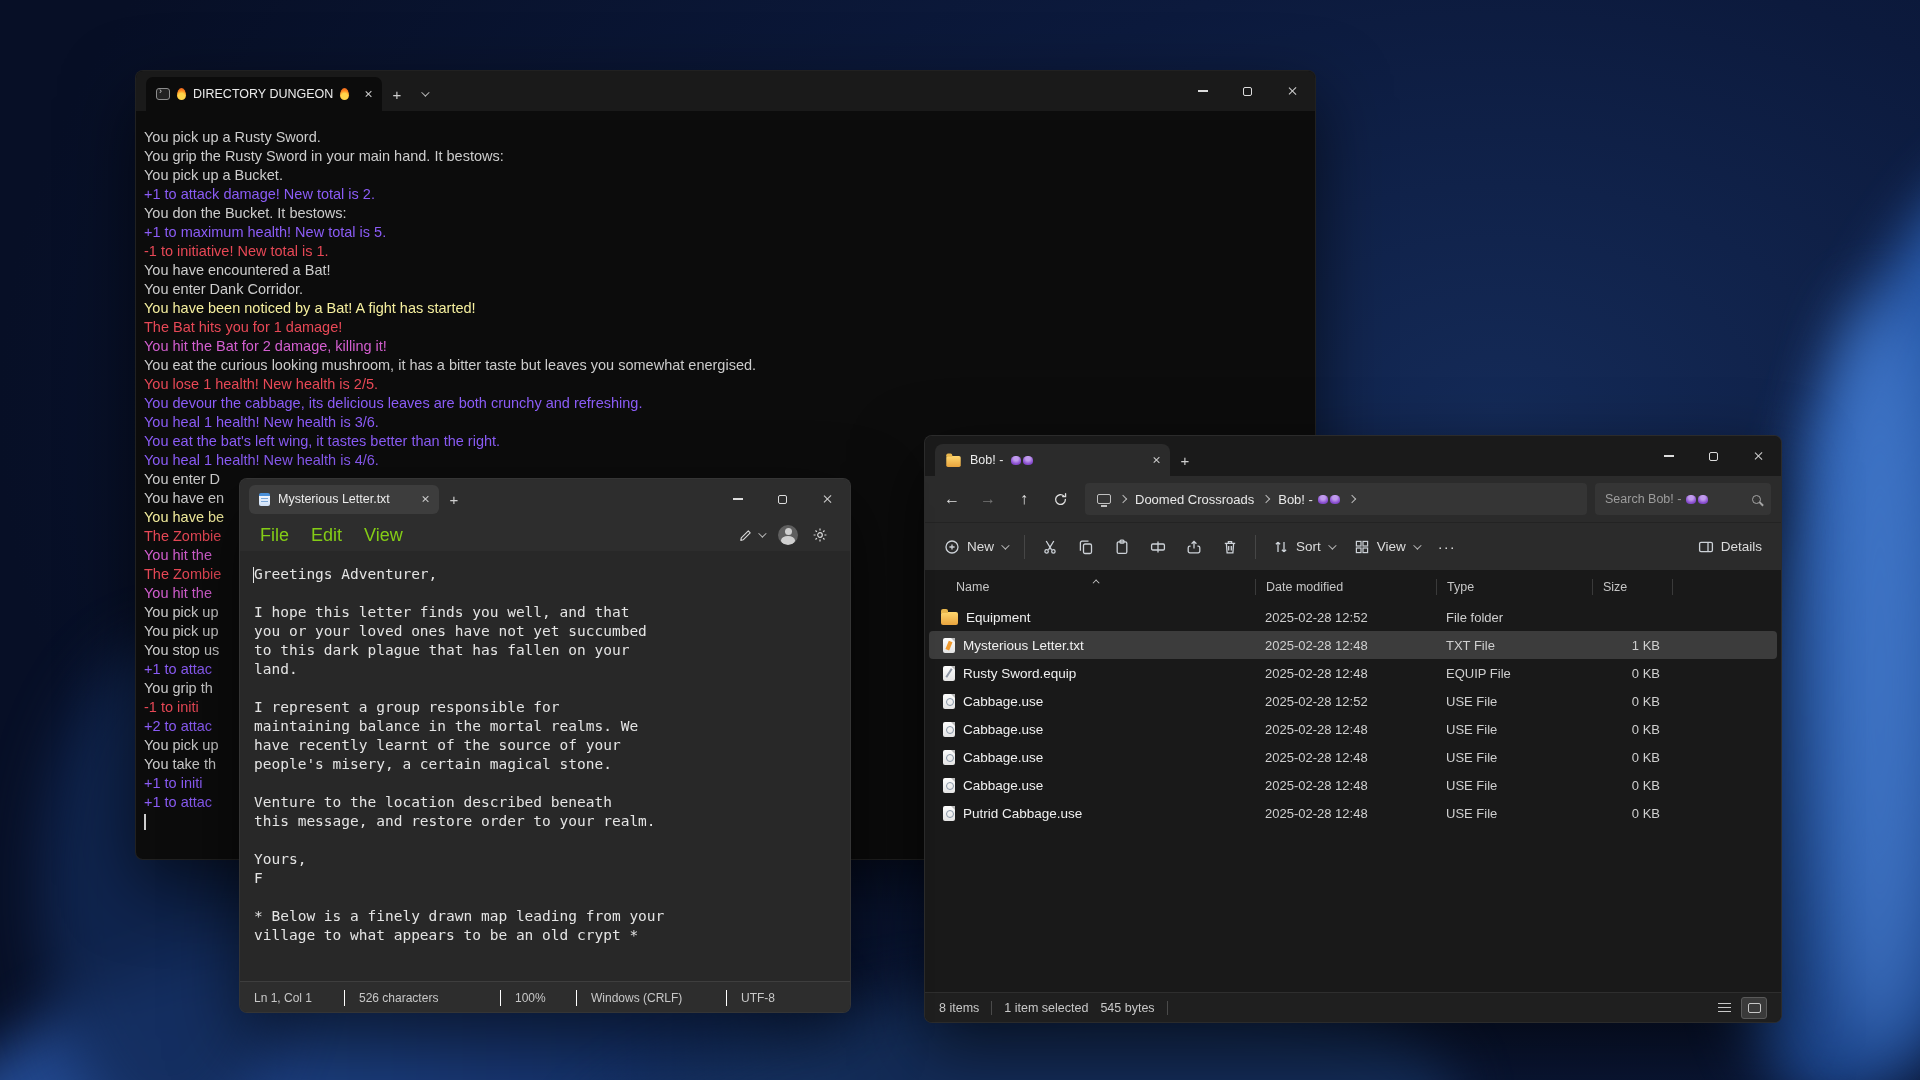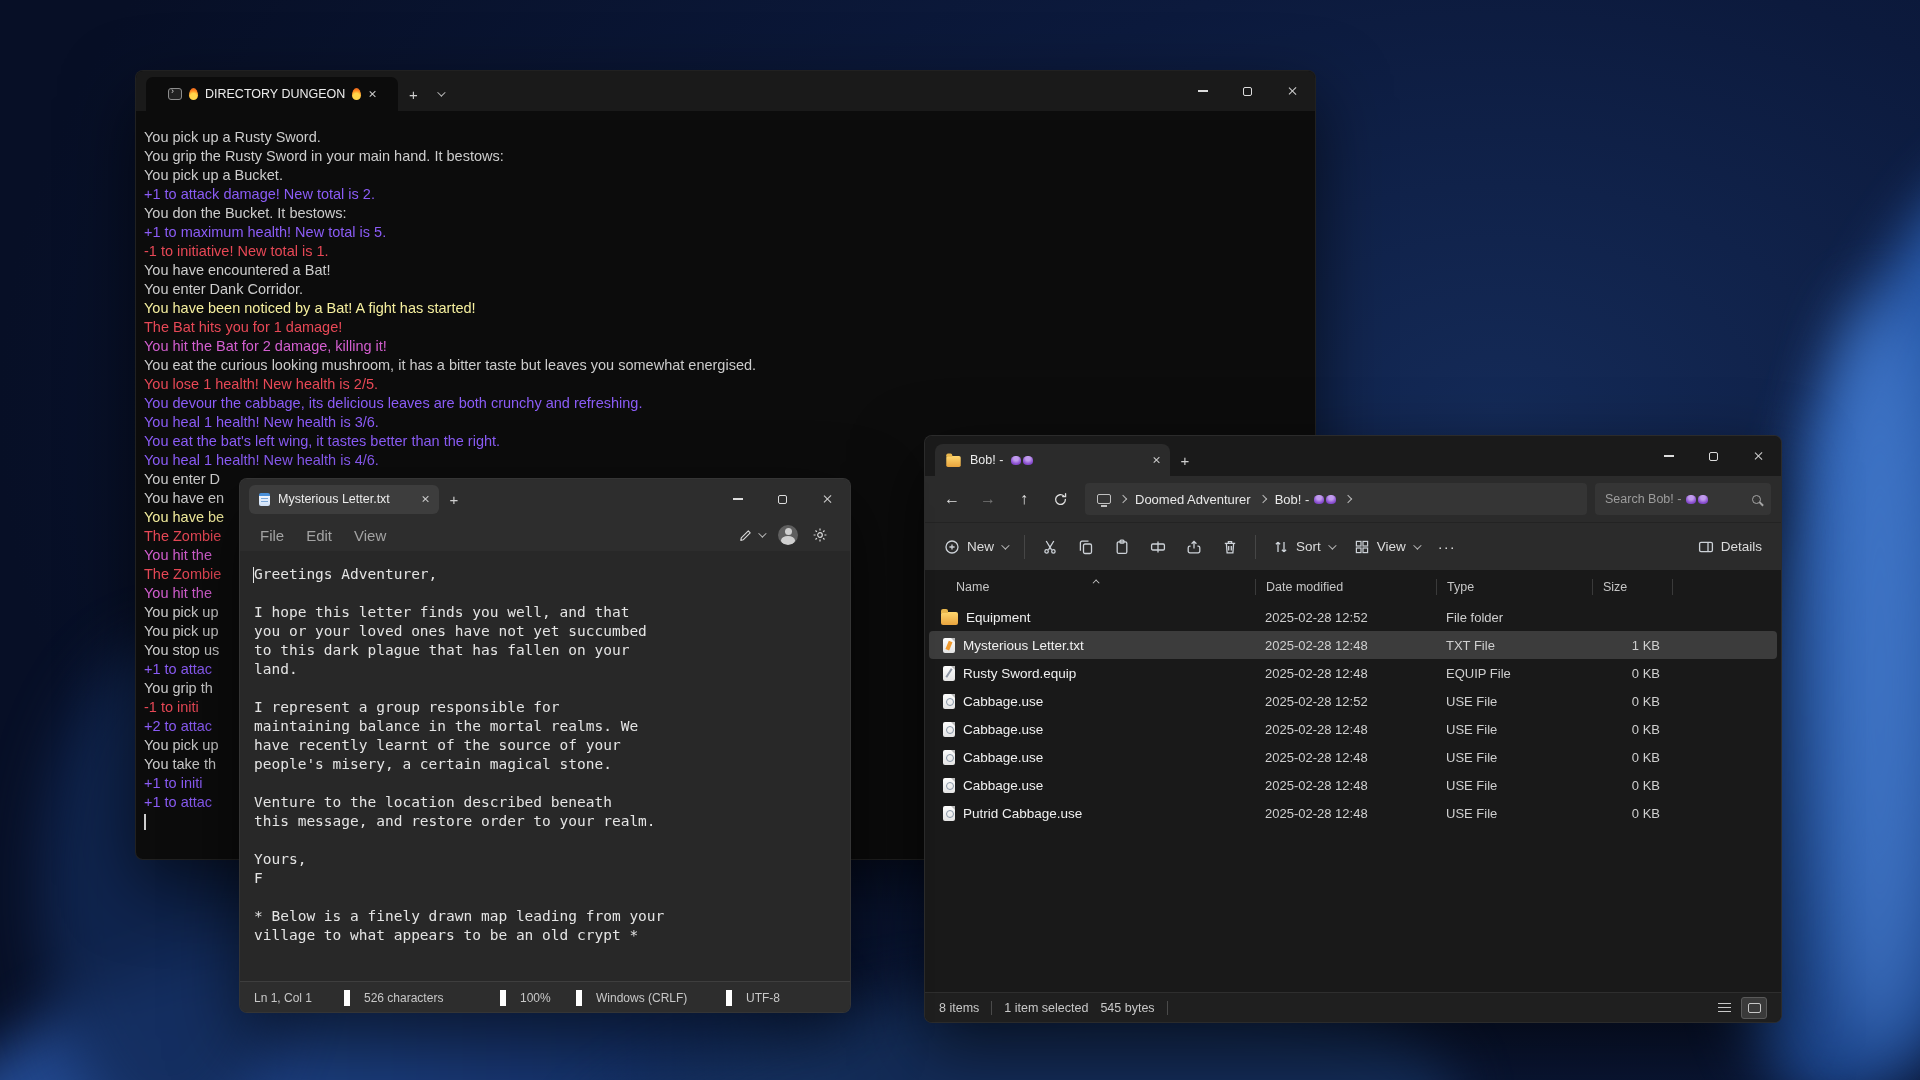--- a/index.html
+++ b/index.html
@@ -28,21 +28,21 @@
   .xg.sm{width:8px;height:8px}.xg.sm::before,.xg.sm::after{left:3.5px;height:8px}
 
   
   .fire{display:inline-block;width:9px;height:12px;background:radial-gradient(circle at 50% 72%, #ffd54a 0 34%, #ff8a1e 62%, #e2531d 100%);border-radius:50% 50% 50% 50%/62% 62% 38% 38%;flex:none}
   .monsters{display:inline-flex;gap:2px;align-items:center}
   .monster{display:inline-block;width:10px;height:9px;background:radial-gradient(circle at 50% 28%, #c09aed 0 28%, #8a4fd0 66%, #6330a2 100%);border-radius:45% 45% 42% 42%}
 
   
   #terminal{left:135px;top:70px;width:1181px;height:790px;background:#0c0c0c;z-index:1}
   .tt-bar{height:40px;background:#1a1a1a;display:flex;align-items:flex-end}
-  .tt-tab{margin-left:10px;height:34px;min-width:236px;background:#0c0c0c;border-radius:7px 7px 0 0;display:flex;align-items:center;gap:7px;padding:0 22px;color:#ececec;font-size:12.5px}
+  .tt-tab{margin-left:10px;height:34px;min-width:236px;background:#0c0c0c;border-radius:7px 7px 0 0;display:flex;align-items:center;gap:7px;padding:0 10px;color:#ececec;font-size:12.5px}
   .tt-tab .title{white-space:nowrap}
   .tt-tab .xg{margin-left:auto}
   .term-ico{width:14px;height:12px;border:1px solid #8d8d8d;border-radius:3px;background:#222;position:relative;flex:none}
   .term-ico::before{content:"›";position:absolute;left:2px;top:-3px;font-size:9px;color:#cfcfcf}
   .tt-plus{width:30px;height:34px;display:flex;align-items:center;justify-content:center;color:#cfcfcf;font-size:15px}
   .tt-chev{width:24px;height:34px;display:flex;align-items:center;justify-content:center}
   .tt-controls{margin-left:auto;display:flex;height:40px}
   .term-body{padding:17px 10px 0 8px;font-family:"DejaVu Sans Mono",monospace;font-size:14.5px;line-height:19px}
   .tline{height:19px;white-space:pre}
   .c-w{color:#cccccc}.c-g{color:#8b5cf6}.c-r{color:#e74856}.c-y{color:#f5ef9e}.c-m{color:#d45fd0}
@@ -51,31 +51,31 @@
   
   #notepad{left:239px;top:478px;width:612px;height:535px;background:#282828;z-index:3}
   .np-bar{height:40px;background:#2d2d2d;display:flex;align-items:center}
   .np-tab{margin-left:9px;height:29px;background:#3d3d3d;border-radius:6px;display:flex;align-items:center;gap:8px;padding:0 10px;font-size:12.5px;color:#ececec;min-width:190px}
   .np-tab .xg{margin-left:auto}
   .np-ico{width:11px;height:13px;background:linear-gradient(#eef4fd,#cfе0f7);background:linear-gradient(#eef4fd,#cfe0f7);border-radius:2px;border-top:3px solid #4a90d9;position:relative;flex:none}
   .np-ico::after{content:"";position:absolute;left:2px;right:2px;top:2px;height:6px;background:repeating-linear-gradient(to bottom,#7aa7d9 0 1px,transparent 1px 3px)}
   .np-plus{width:30px;display:flex;align-items:center;justify-content:center;color:#cfcfcf;font-size:15px}
   .np-controls{margin-left:auto;display:flex;height:40px}
   .np-menu{height:32px;background:#2d2d2d;display:flex;align-items:center;padding:0 10px;gap:2px}
-  .np-menu .mi{padding:5px 10px;border-radius:4px;font-size:15px;color:#a3a3a3}
+  .np-menu .mi{padding:5px 10px;border-radius:4px;font-size:18px;color:#84cc16}
   .np-menu-right{margin-left:auto;display:flex;align-items:center;gap:14px;padding-right:12px}
   .penwrap{display:flex;align-items:center;gap:5px}
   .avatar{width:20px;height:20px;border-radius:50%;background:#5f5f5f;position:relative;overflow:hidden}
   .avatar::before{content:"";position:absolute;left:6.5px;top:3px;width:7px;height:7px;border-radius:50%;background:#cfcfcf}
   .avatar::after{content:"";position:absolute;left:3px;top:11px;width:14px;height:9px;border-radius:50%;background:#cfcfcf}
   .np-editor{height:430px;background:#282828;position:relative}
   .np-editor pre{padding:14px 0 0 14px;font-family:"DejaVu Sans Mono",monospace;font-size:14.5px;line-height:19px;color:#e4e4e4;white-space:pre}
   .caret{position:absolute;left:13px;top:16px;width:1.4px;height:16px;background:#e4e4e4}
   .np-status{height:33px;background:#2d2d2d;border-top:1px solid #3e3e3e;display:flex;align-items:center;font-size:12px;color:#c8c8c8}
-  .np-status .seg{padding:0 14px;height:16px;display:flex;align-items:center;border-left:6px solid #ffffff}
+  .np-status .seg{padding:0 14px;height:16px;display:flex;align-items:center;border-left:1px solid #ffffff}
   .np-status .seg:first-child{border-left:none;width:104px}
   .np-status .seg.chars{width:156px}
   .np-status .seg.zoom{width:76px}
   .np-status .seg.eol{width:150px}
   .np-status .seg.enc{width:110px}
 
   
   #explorer{left:924px;top:435px;width:858px;height:588px;background:#191919;z-index:2}
   .ex-tabbar{height:40px;background:#1a1a1a;display:flex;align-items:flex-end}
   .ex-tab{margin-left:10px;height:32px;width:235px;background:#2b2b2b;border-radius:8px 8px 0 0;display:flex;align-items:center;gap:8px;padding:0 10px;font-size:12.5px;color:#ececec}
@@ -241,21 +241,21 @@
     <div class="nav-btn dim">→</div>
     <div class="nav-btn">↑</div>
     <div class="nav-btn">
       <svg class="ic" width="15" height="15" viewBox="0 0 16 16">
           <path d="M13.2 8a5.2 5.2 0 1 1-1.6-3.7M13.4 1.8v3.1h-3.1" fill="none" stroke="#dddddd" stroke-width="1.4" stroke-linecap="round"></path>
         </svg>
     </div>
     <div class="addr">
       <span class="mon"></span>
       <span class="chv r"></span>
-      <span class="crumb">Doomed Adventurer</span>
+      <span class="crumb">Doomed Crossroads</span>
       <span class="chv r"></span>
       <span class="crumb">
         <span>Bob! -</span>
         <span class="monsters">
             <span class="monster"></span>
             <span class="monster"></span>
           </span>
       </span>
       <span class="chv r"></span>
     </div>

